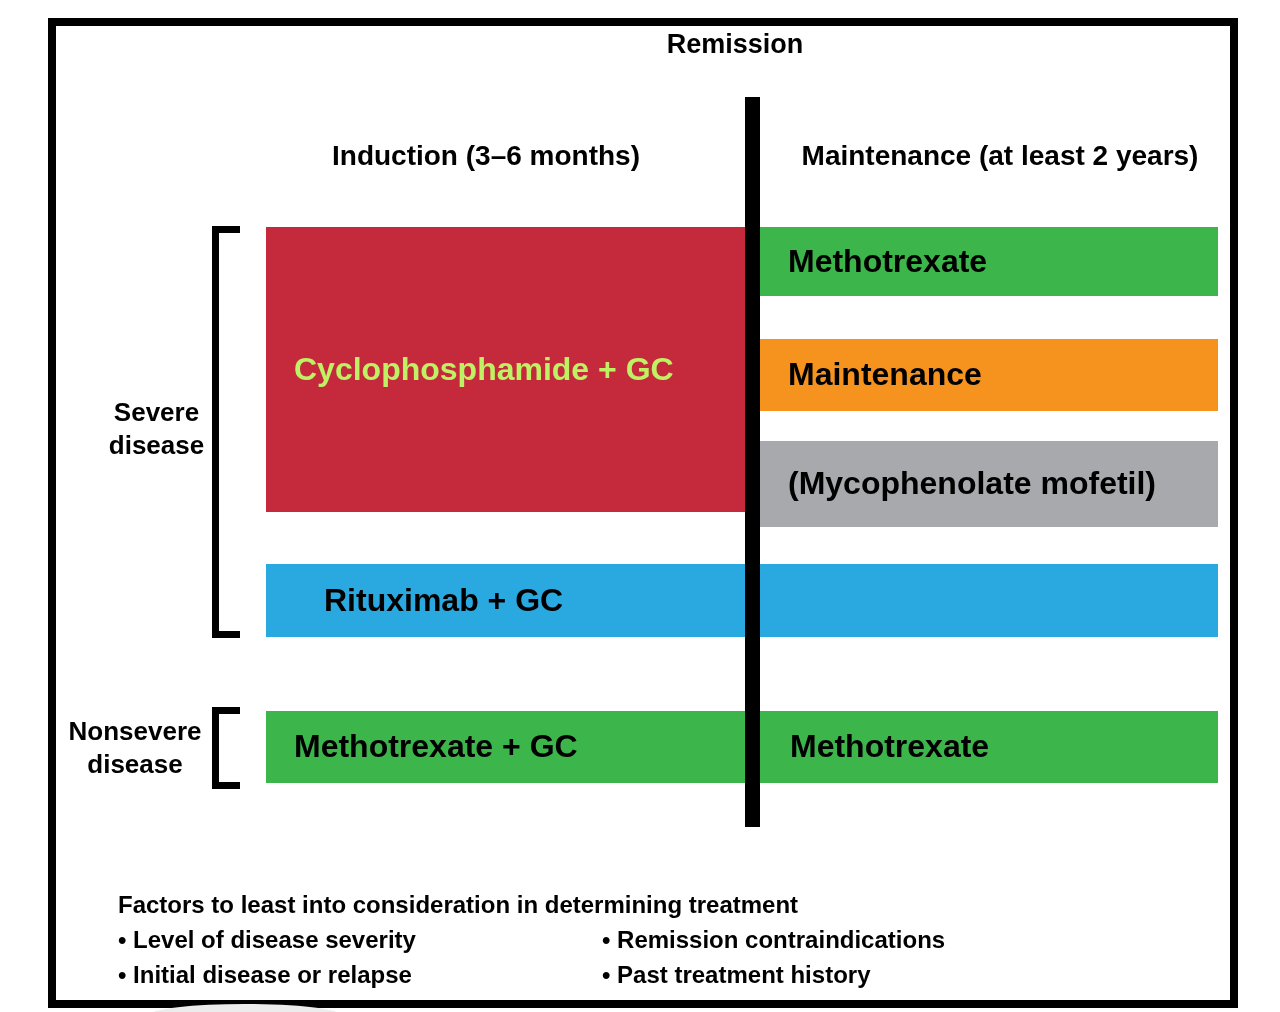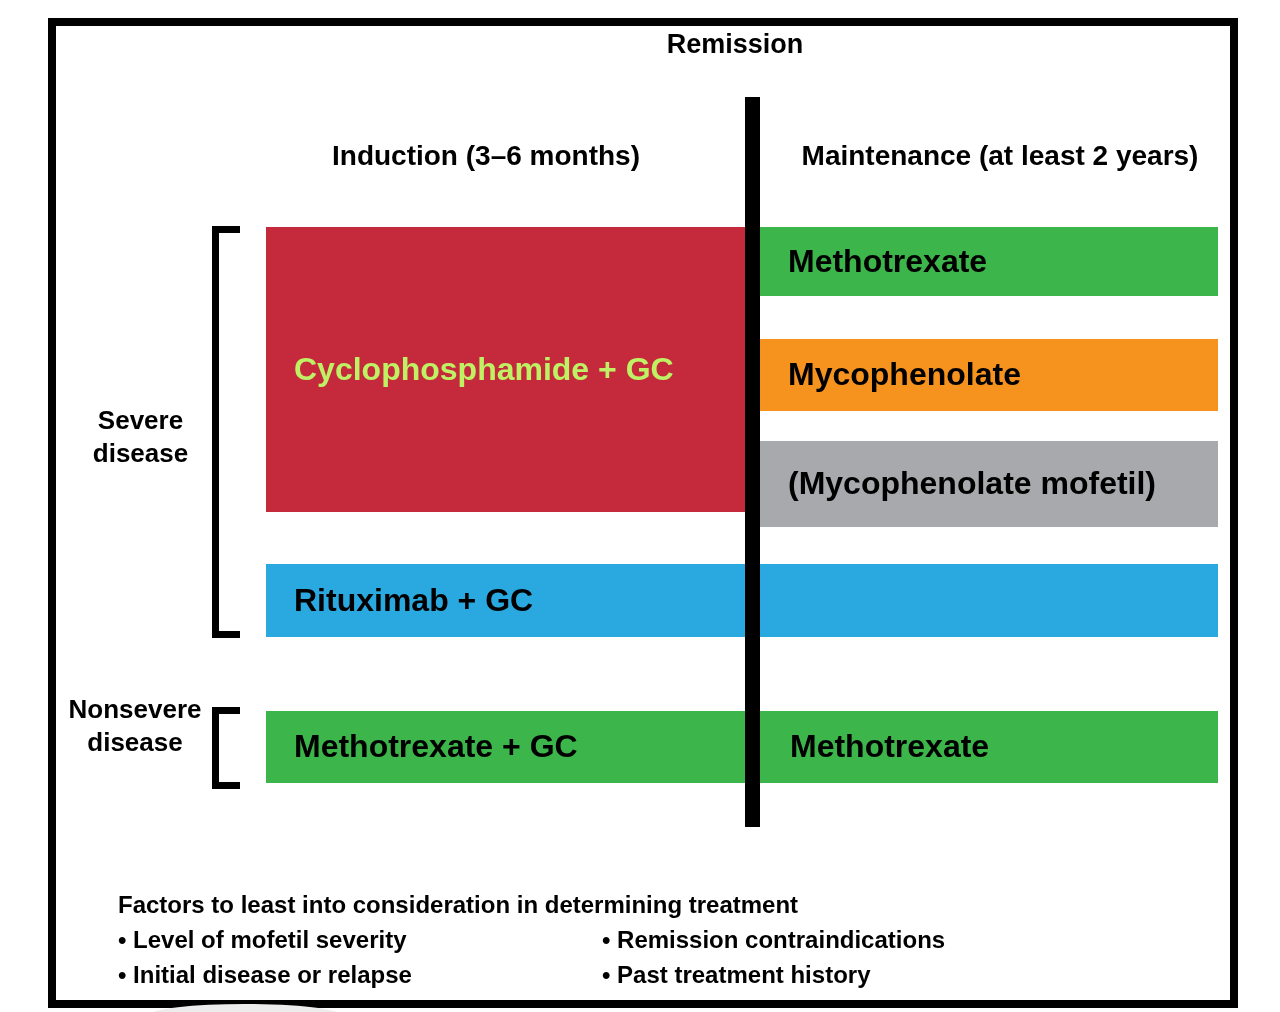--- a/index.html
+++ b/index.html
@@ -28,34 +28,34 @@
 
   .bar {
     display:flex; align-items:center; box-sizing:border-box;
     font-size:32px; line-height:1.05; z-index:2;
   }
   .bar .lbl { padding-left:28px; white-space:nowrap; }
   .bar.red    { left:266px; top:227px; width:479px; height:285px; background:#C42A3B; color:#bef264; }
   .bar.green1 { left:760px; top:227px; width:458px; height:69px;  background:#3CB54A; }
   .bar.orange { left:760px; top:339px; width:458px; height:72px;  background:#F6921E; }
   .bar.grey   { left:760px; top:441px; width:458px; height:86px;  background:#A8A9AC; }
-  .bar.blue   { left:266px; top:564px; width:952px; height:73px;  background:#2AA9E0; }
+  .bar.blue   { left:266px; top:564px; width:952px; height:73px;  background:#2AA9E0;padding-left:30px; }
   .bar.green2 { left:266px; top:711px; width:952px; height:72px;  background:#3CB54A; }
   .bar.green2 .lbl2 { position:absolute; left:524px; white-space:nowrap; }
 
   .bracket {
     border-left:7px solid #000; border-top:7px solid #000; border-bottom:7px solid #000;
     box-sizing:border-box; width:28px; z-index:3;
   }
   .bracket.severe    { left:212px; top:226px; height:412px; }
   .bracket.nonsevere { left:212px; top:707px; height:82px; }
 
   .group-label { text-align:center; font-size:26px; line-height:1.25; }
-  .group-label.severe    { left:63px; top:396px; width:155px;margin-top:8px; }
-  .group-label.nonsevere { left:55px; top:693px; width:160px; }
+  .group-label.severe    { left:79px; top:396px; width:155px; }
+  .group-label.nonsevere { left:55px; top:715px; width:160px; }
 
   .footer-heading { left:118px; top:891px; font-size:24px; line-height:1.2; white-space:nowrap; }
   .bullet { font-size:24px; line-height:1.2; white-space:nowrap; }
   .bullet.r1 { top:926px; } .bullet.r2 { top:961px; }
   .bullet.c1 { left:118px; } .bullet.c2 { left:602px; }
 
   .cropped-shape {
     left:150px; top:1004px; width:190px; height:22px;
     background:#ececec; border-radius:50%; z-index:1;
   }
@@ -82,37 +82,37 @@
 
   <div class="abs bar red">
     <span class="lbl">Cyclophosphamide + GC</span>
   </div>
 
   <div class="abs bar green1">
     <span class="lbl">Methotrexate</span>
   </div>
 
   <div class="abs bar orange">
-    <span class="lbl">Mycophenolate</span>
+    <span class="lbl">Maintenance</span>
   </div>
 
   <div class="abs bar grey">
     <span class="lbl">(Mycophenolate mofetil)</span>
   </div>
 
   <div class="abs bar blue">
     <span class="lbl">Rituximab + GC</span>
   </div>
 
   <div class="abs bar green2">
     <span class="lbl">Methotrexate + GC</span>
     <span class="lbl2">Methotrexate</span>
   </div>
 
   <div class="abs footer-heading">Factors to least into consideration in determining treatment</div>
-  <div class="abs bullet r1 c1">• Level of mofetil severity</div>
+  <div class="abs bullet r1 c1">• Level of disease severity</div>
   <div class="abs bullet r1 c2">• Remission contraindications</div>
   <div class="abs bullet r2 c1">• Initial disease or relapse</div>
   <div class="abs bullet r2 c2">• Past treatment history</div>
 
   <div class="abs cropped-shape"></div>
 
 </div>
 
 </body></html>

